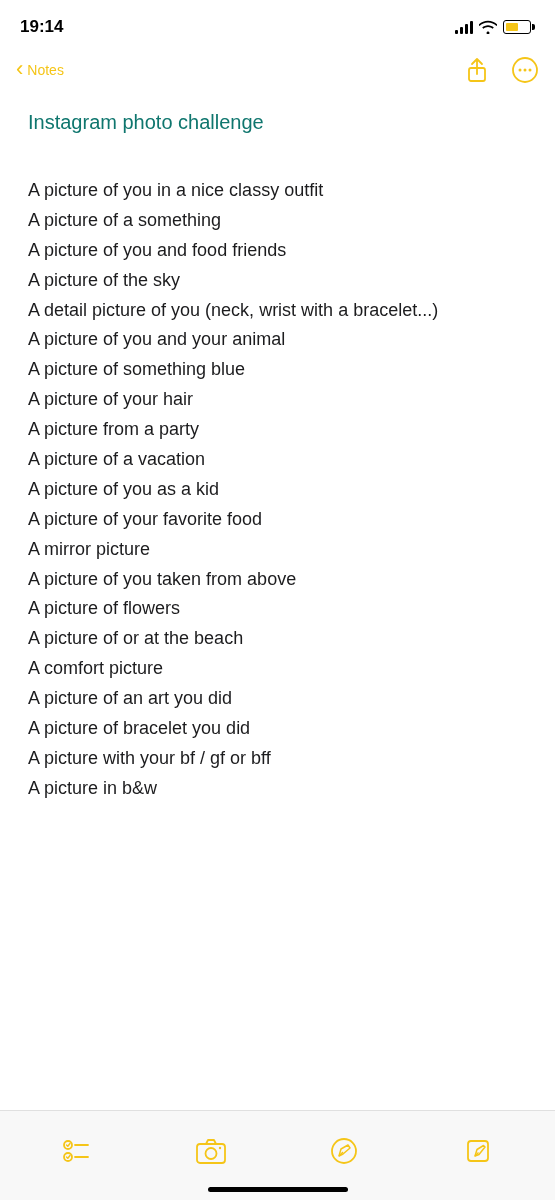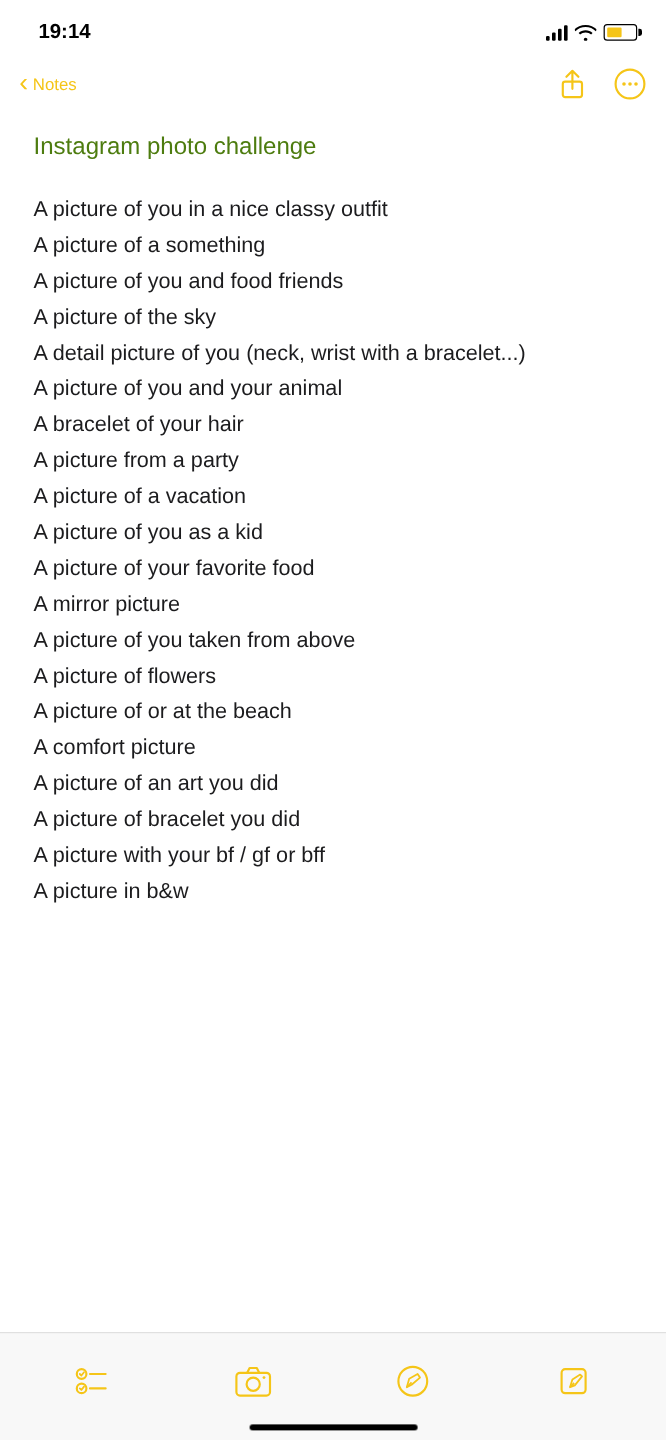--- a/index.html
+++ b/index.html
@@ -11,21 +11,21 @@
       background: #ffffff;
       font-family: -apple-system, 'SF Pro Text', 'Helvetica Neue', Arial, sans-serif;
       color: #1c1c1e;
     }
 
     
     .status-bar {
       display: flex;
       justify-content: space-between;
       align-items: center;
-      padding: 14px 20px 8px 32px;
+      padding: 14px 20px 8px 20px;
       height: 48px;
     }
 
     .status-time {
       font-size: 17px;
       font-weight: 600;
       color: #000;
     }
 
     .status-icons {
@@ -131,22 +131,22 @@
     }
 
     
     .content {
       padding: 8px 28px 20px 28px;
     }
 
     .note-title {
       font-size: 20px;
       font-weight: 400;
-      color: #4d7c0f;
-      margin-bottom: 24px;
+      color: #0f766e;
+      margin-bottom: 40px;
       line-height: 1.4;
     }
 
     .note-list {
       list-style: none;
     }
 
     .note-list li {
       font-size: 18px;
       font-weight: 400;
@@ -252,21 +252,22 @@
 
 <div class="content">
   <div class="note-title">Instagram photo challenge</div>
   <ul class="note-list" id="note-list">
       <li>A picture of you in a nice classy outfit</li>
       <li>A picture of a something</li>
       <li>A picture of you and food friends</li>
       <li>A picture of the sky</li>
       <li>A detail picture of you (neck, wrist with a bracelet...)</li>
       <li>A picture of you and your animal</li>
-      <li>A bracelet of your hair</li>
+      <li>A picture of something blue</li>
+      <li>A picture of your hair</li>
       <li>A picture from a party</li>
       <li>A picture of a vacation</li>
       <li>A picture of you as a kid</li>
       <li>A picture of your favorite food</li>
       <li>A mirror picture</li>
       <li>A picture of you taken from above</li>
       <li>A picture of flowers</li>
       <li>A picture of or at the beach</li>
       <li>A comfort picture</li>
       <li>A picture of an art you did</li>

